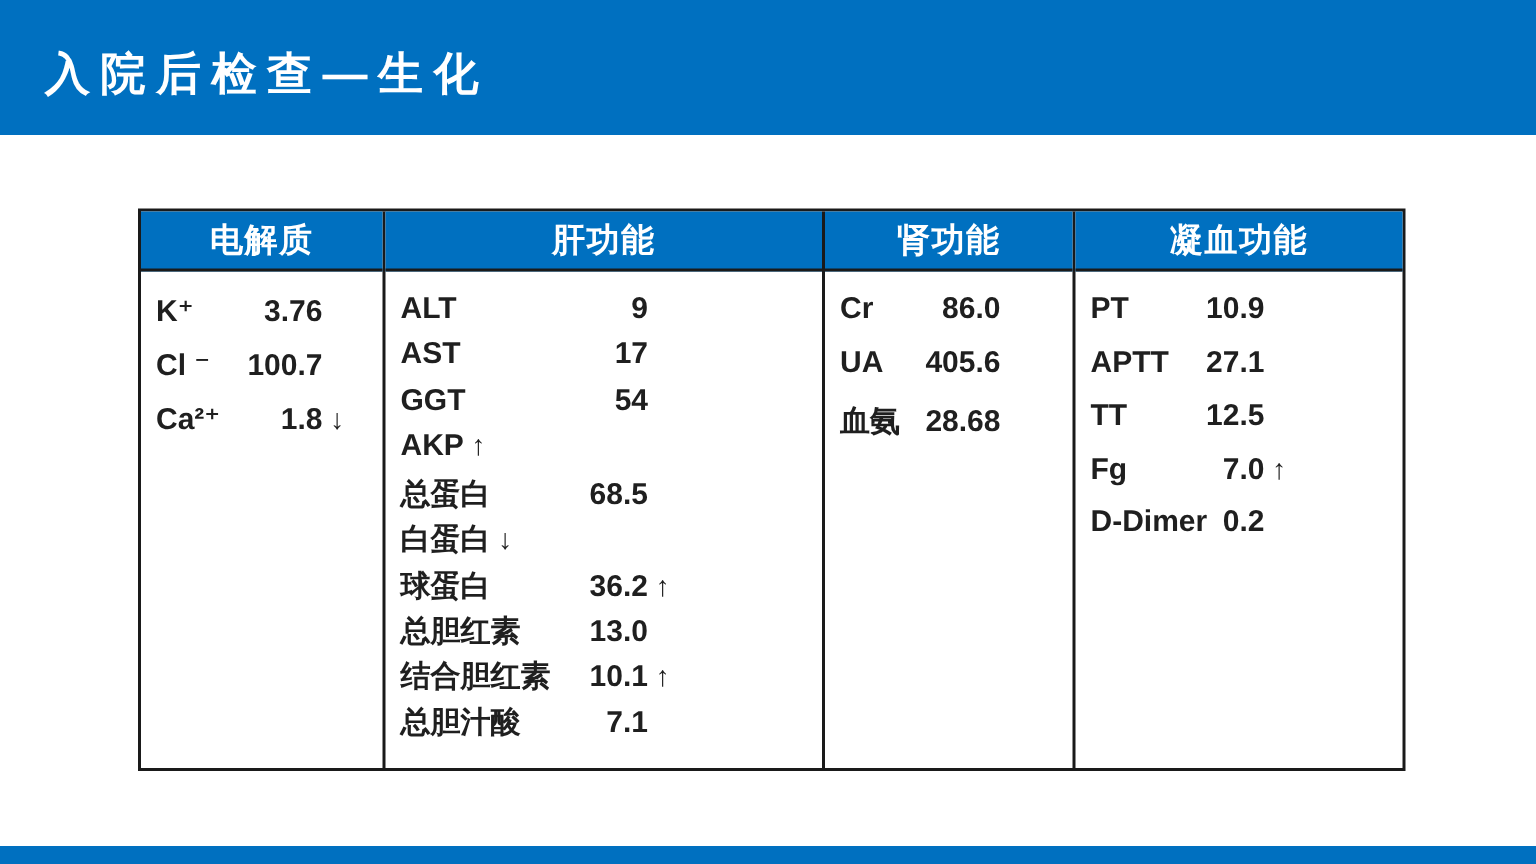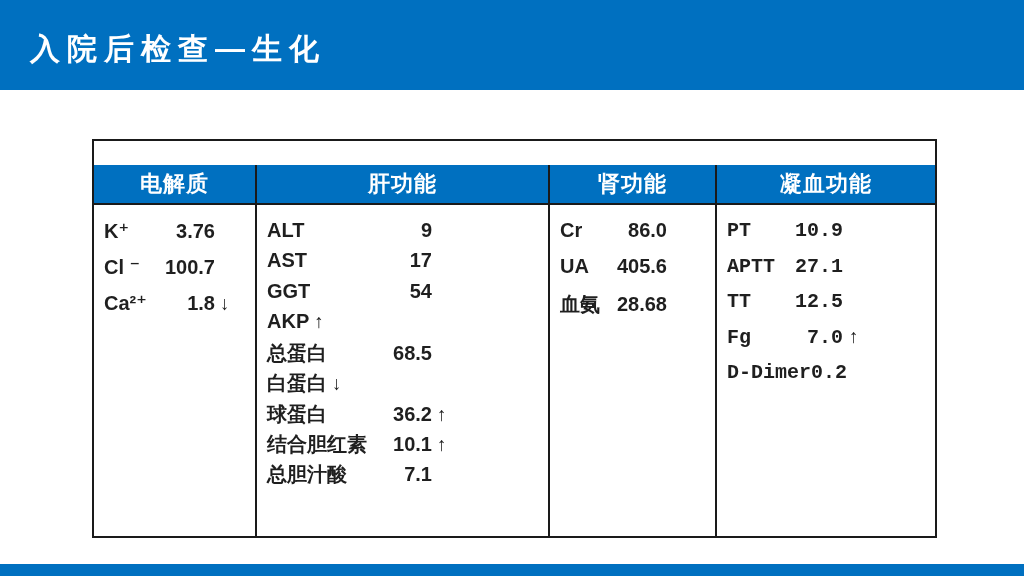--- a/index.html
+++ b/index.html
@@ -25,26 +25,26 @@
     background:#0070C0;
   }
   
   .lab-table{
     position:absolute;left:92px;top:139px;
     display:flex;
     border:2px solid #1a1a1a;
     background:#ffffff;
     box-sizing:border-box;
   }
-  .col{box-sizing:border-box;border-right:2px solid #1a1a1a;margin-top:24px;}
+  .col{box-sizing:border-box;border-right:2px solid #1a1a1a;}
   .col:last-child{border-right:none;}
   .col1{width:163px;}
   .col2{width:293px;}
   .col3{width:167px;}
-  .col4{width:218px;font-family:Liberation Mono, monospace;}
+  .col4{width:218px;}
   .col-header{
     height:40px;background:#0070C0;color:#ffffff;
     display:flex;align-items:center;justify-content:center;
     font-size:22px;font-weight:bold;letter-spacing:1px;
     border-bottom:2px solid #1a1a1a;box-sizing:border-box;
   }
   .col-body{
     height:317px;overflow:hidden;
     padding:14px 0 0 10px;box-sizing:content-box;
     color:#1f1f1f;font-size:20px;font-weight:bold;
@@ -83,20 +83,21 @@
     <div class="col col2">
       <div class="col-header">肝功能</div>
       <div class="col-body">
         <div class="line"><span class="lab-label">ALT</span><span class="lab-value">9</span><span class="arrow"></span></div>
         <div class="line"><span class="lab-label">AST</span><span class="lab-value">17</span><span class="arrow"></span></div>
         <div class="line"><span class="lab-label">GGT</span><span class="lab-value">54</span><span class="arrow"></span></div>
         <div class="line"><span class="lab-label">AKP</span><span class="arrow">↑</span></div>
         <div class="line"><span class="lab-label">总蛋白</span><span class="lab-value">68.5</span><span class="arrow"></span></div>
         <div class="line"><span class="lab-label">白蛋白</span><span class="arrow">↓</span></div>
         <div class="line"><span class="lab-label">球蛋白</span><span class="lab-value">36.2</span><span class="arrow">↑</span></div>
+        <div class="line"><span class="lab-label">总胆红素</span><span class="lab-value">13.0</span><span class="arrow"></span></div>
         <div class="line"><span class="lab-label">结合胆红素</span><span class="lab-value">10.1</span><span class="arrow">↑</span></div>
         <div class="line"><span class="lab-label">总胆汁酸</span><span class="lab-value">7.1</span><span class="arrow"></span></div>
       </div>
     </div>
     <div class="col col3">
       <div class="col-header">肾功能</div>
       <div class="col-body">
         <div class="line"><span class="lab-label">Cr</span><span class="lab-value">86.0</span><span class="arrow"></span></div>
         <div class="line"><span class="lab-label">UA</span><span class="lab-value">405.6</span><span class="arrow"></span></div>
         <div class="line"><span class="lab-label">血氨</span><span class="lab-value">28.68</span><span class="arrow"></span></div>

